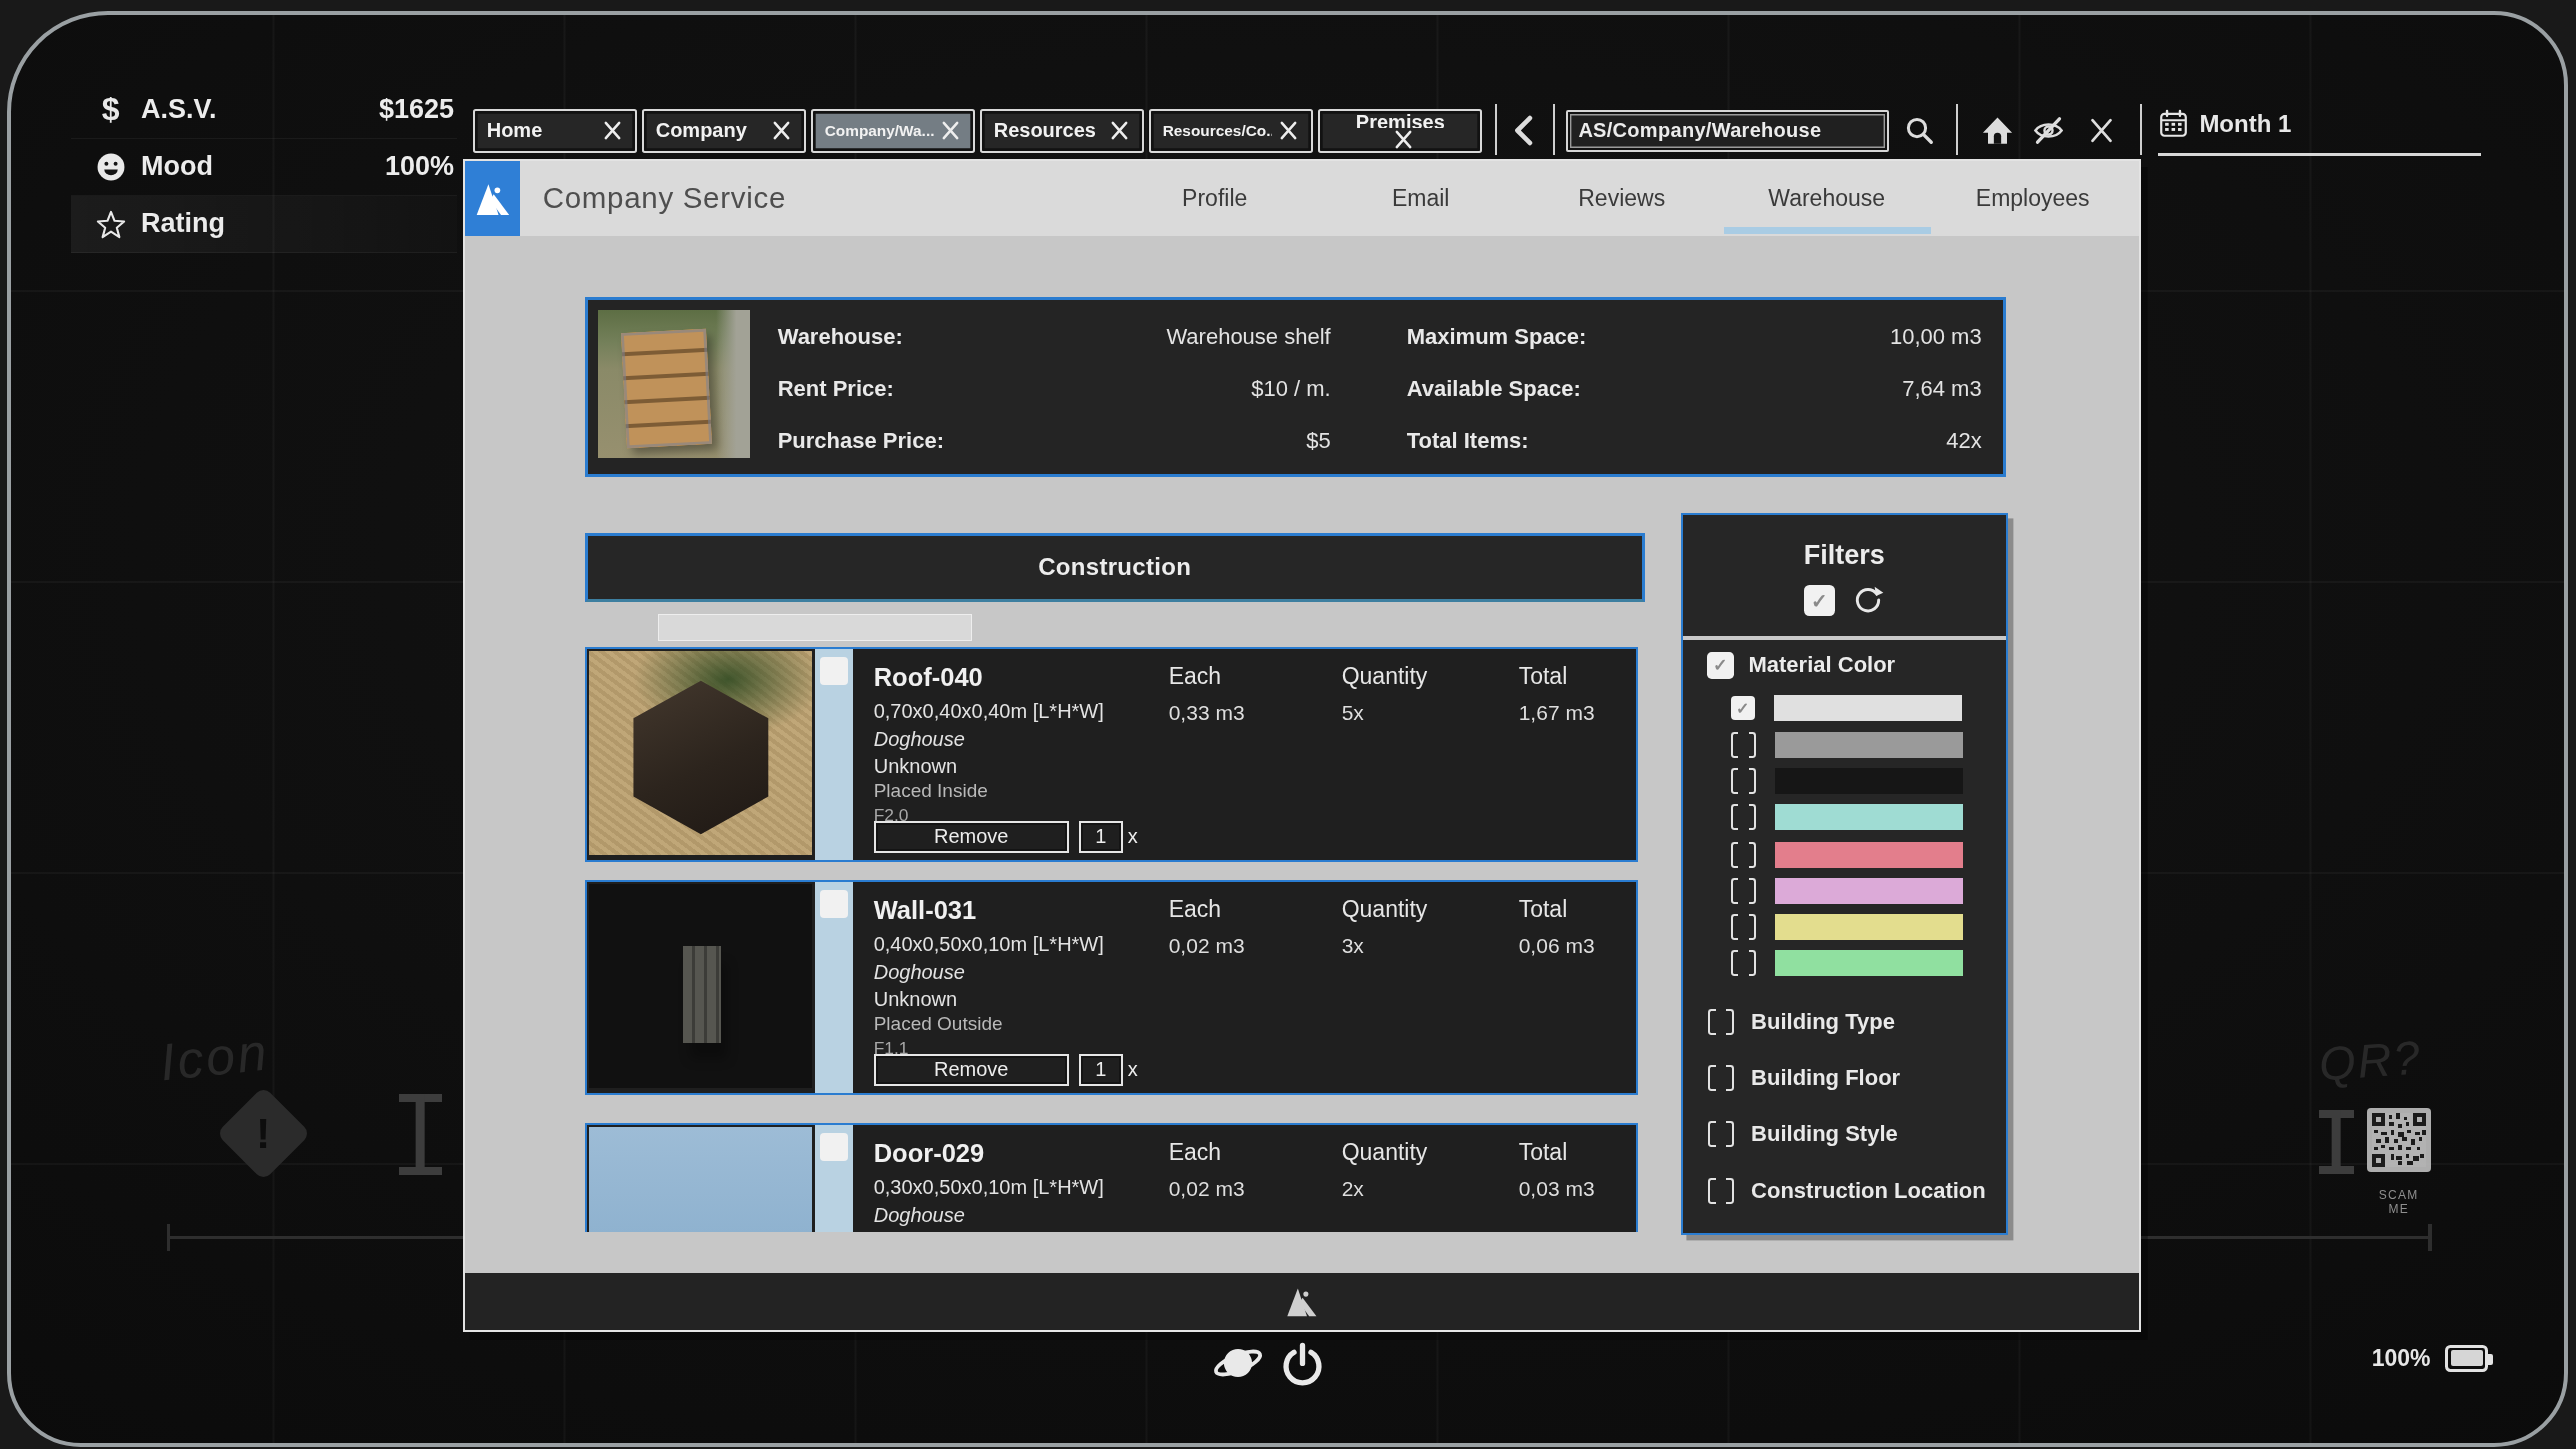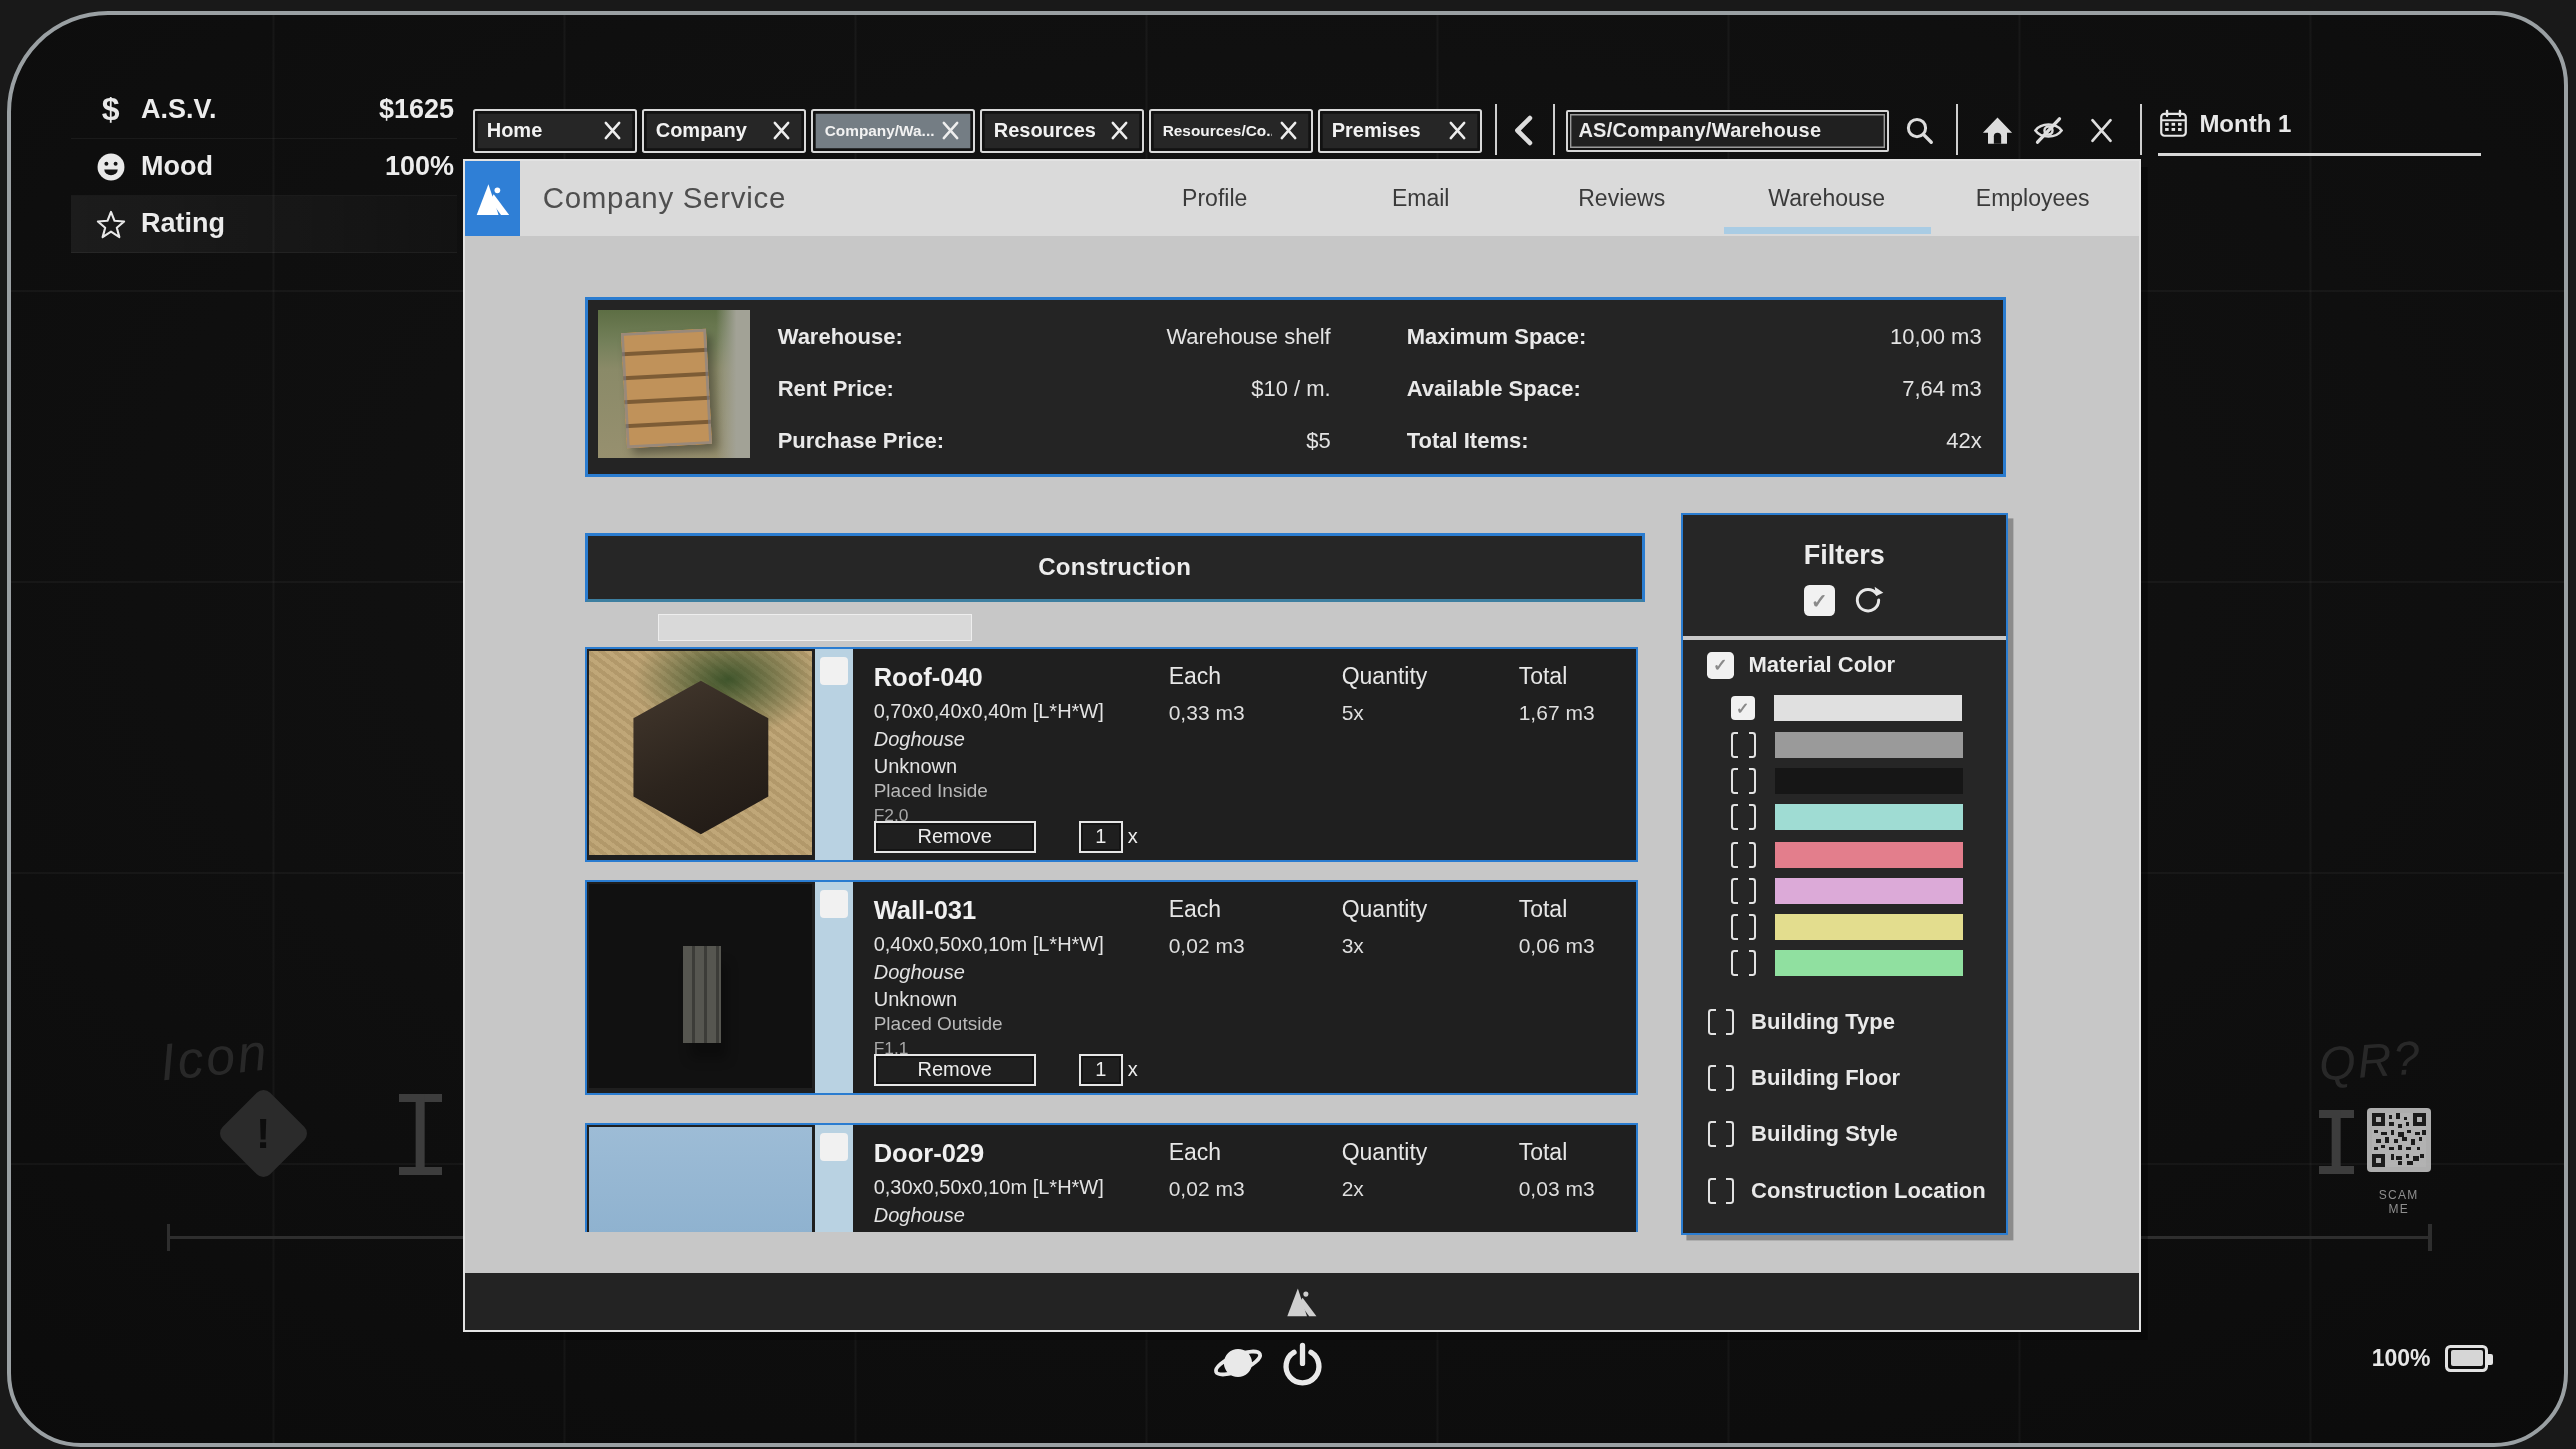--- a/index.html
+++ b/index.html
@@ -94,21 +94,21 @@
   .card-cb{position:absolute;left:233px;top:8px;width:28px;height:28px;border-radius:4px;font-size:19px;color:#bdbdbd;}
   .c-name{position:absolute;left:287px;top:14.8px;color:#f0f0f0;font-size:25.5px;font-weight:600;}
   .c-dims{position:absolute;left:287px;top:51px;color:#e3e3e3;font-size:20px;}
   .c-l1{position:absolute;left:287px;top:79px;color:#e3e3e3;font-size:20px;font-style:italic;}
   .c-l2{position:absolute;left:287px;top:106px;color:#e3e3e3;font-size:20px;}
   .c-l3{position:absolute;left:287px;top:131px;color:#b9b9b9;font-size:19px;}
   .c-l4{position:absolute;left:287px;top:156px;color:#a8a8a8;font-size:17.4px;}
   .col-h{position:absolute;top:14.8px;color:#e6e6e6;font-size:23px;}
   .col-v{position:absolute;top:52px;color:#dedede;font-size:21px;}
   .col-each{left:582px;} .col-qty{left:755px;} .col-total{left:932px;}
-  .rm-btn{position:absolute;left:287px;top:172px;width:162px;height:32px;box-sizing:border-box;
+  .rm-btn{position:absolute;left:287px;top:172px;width:195px;height:32px;box-sizing:border-box;
     border:2px solid #e6e6e6;box-shadow:inset 0 0 0 2px #141414;
     display:flex;align-items:center;justify-content:center;color:#ededed;font-size:20px;}
   .qty-box{position:absolute;left:492px;top:172px;width:44px;height:32px;box-sizing:border-box;
     border:2px solid #e6e6e6;box-shadow:inset 0 0 0 2px #141414;
     display:flex;align-items:center;justify-content:center;color:#ededed;font-size:20px;}
   .qty-x{position:absolute;left:541px;top:176px;color:#ededed;font-size:20px;}
 
   
   .img-roof{background:
       radial-gradient(60% 40% at 62% 14%, rgba(40,70,30,0.85), rgba(40,70,30,0) 70%),
@@ -303,21 +303,21 @@
     <span class="tab-x"><svg viewBox="0 0 24 24" width="23" height="23">
           <path d="M5 4 L19 20 M19 4 L5 20" stroke="#eeeeee" stroke-width="2.6" stroke-linecap="round"></path>
         </svg></span>
   </div>
   <div class="tab small" style="left:1138px;">
     <span class="tab-label">Resources/Co...</span>
     <span class="tab-x"><svg viewBox="0 0 24 24" width="23" height="23">
           <path d="M5 4 L19 20 M19 4 L5 20" stroke="#eeeeee" stroke-width="2.6" stroke-linecap="round"></path>
         </svg></span>
   </div>
-  <div class="tab" style="left:1307px;">
+  <div class="tab" style="left:1307px;flex-direction:column;">
     <span class="tab-label">Premises</span>
     <span class="tab-x"><svg viewBox="0 0 24 24" width="23" height="23">
           <path d="M5 4 L19 20 M19 4 L5 20" stroke="#eeeeee" stroke-width="2.6" stroke-linecap="round"></path>
         </svg></span>
   </div>
 
   <div class="vdiv" style="left:1484px;"></div>
   <div class="back-chevron">
     <svg viewBox="0 0 48 48" width="35" height="35">
         <path d="M30 7 L13 24 L30 41" fill="none" stroke="#dddddd" stroke-width="6.5" stroke-linecap="round" stroke-linejoin="round"></path>

